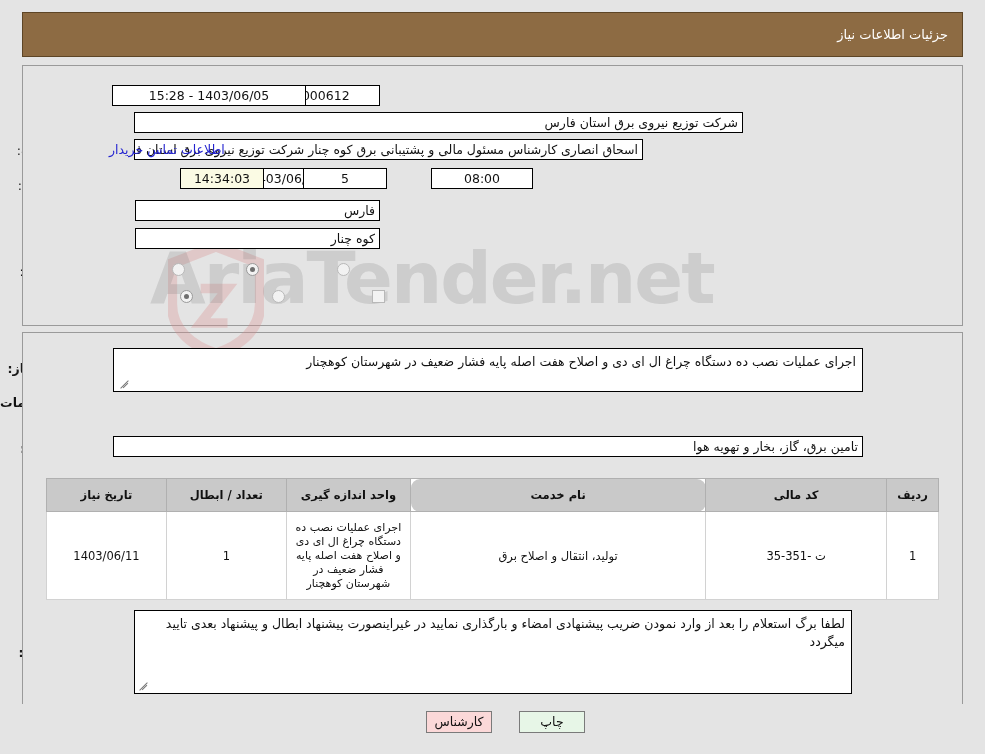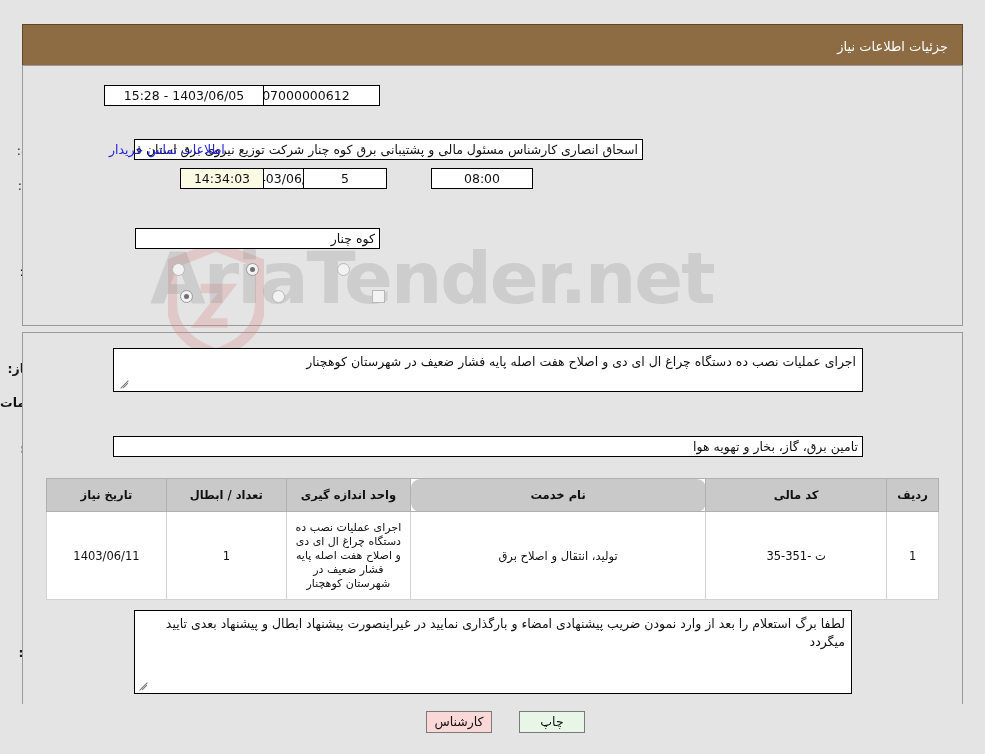--- a/index.html
+++ b/index.html
@@ -44,21 +44,21 @@
     top: 244px;
     width: 96px;
     height: 112px;
     opacity: 0.30;
   }
 
   
   .title-bar {
     position: absolute;
     left: 22px;
-    top: 24px;
+    top: 12px;
     width: 941px;
     height: 45px;
     background: #8d6b43;
     border: 1px solid #5d4526;
     box-sizing: border-box;
     z-index: 2;
   }
   .title-bar .title-text {
     color: #ffffff;
     font-size: 13px;
@@ -250,41 +250,43 @@
   <div class="title-bar">
     <span class="title-text">جزئیات اطلاعات نیاز</span>
   </div>
 
   <div class="panel" id="panel-top"></div>
 
   <div class="lbl" style="right:874px; top:89px;">شماره نیاز:</div>
   <div class="fld center" style="right:605px; top:85px; width:188px; z-index:4;">1103007000000612</div>
 
   <div class="lbl" style="right:697px; top:89px; left:auto;">تاریخ و ساعت اعلان عمومی:</div>
-  <div class="fld center ltr" style="left:104px; top:85px; width:160px; z-index:4;">15:28 - 1403/06/05</div>
+  <div class="fld center ltr" style="left:112px; top:85px; width:194px; z-index:4;">15:28 - 1403/06/05</div>
 
   <div class="lbl" style="right:862px; top:116px;">نام دستگاه خریدار:</div>
+  <div class="fld" style="right:242px; top:112px; width:609px; z-index:4;">شرکت توزیع نیروی برق استان فارس</div>
 
   <div class="lbl" style="right:853px; top:143px;">ایجاد کننده درخواست:</div>
   <div class="fld" style="right:342px; top:139px; width:509px; z-index:4;">اسحاق انصاری کارشناس مسئول مالی و پشتیبانی برق کوه چنار شرکت توزیع نیروی برق استان فارس</div>
   <a class="link" href="#" style="left:109px; top:142px;">اطلاعات تماس خریدار</a>
 
   <div class="lbl two-line" style="right:893px; top:163px; width:92px;">مهلت ارسال پاسخ: تا تاریخ:</div>
   <div class="fld center ltr" style="right:605px; top:168px; width:188px; z-index:4;">1403/06/11</div>
   <div class="lbl" style="right:562px; top:172px;">ساعت</div>
   <div class="fld center ltr" style="right:452px; top:168px; width:102px; z-index:4;">08:00</div>
 
   <div class="fld center ltr" style="left:303px; top:168px; width:84px; z-index:4;">5</div>
   <div class="lbl" style="left:275px; top:172px;">روز و</div>
   <div class="fld center ltr cream" style="left:180px; top:168px; width:84px; z-index:4;">14:34:03</div>
   <div class="lbl" style="left:83px; top:172px;">ساعت باقی مانده</div>
 
   <div class="lbl" style="right:862px; top:204px;">
   </div>
   <div class="lbl" style="right:862px; top:204px;">استان محل تحویل:</div>
+  <div class="fld" style="right:605px; top:200px; width:245px; z-index:4;">فارس</div>
 
   <div class="lbl" style="right:862px; top:232px;">شهر محل تحویل:</div>
   <div class="fld" style="right:605px; top:228px; width:245px; z-index:4;">کوه چنار</div>
 
   <div class="lbl" style="right:855px; top:264px;">طبقه بندی موضوعی:</div>
   <span class="radio" style="right:800px; top:263px; z-index:4;"></span>
   <div class="lbl" style="right:764px; top:264px;">کالا</div>
   <span class="radio sel" style="right:726px; top:263px; z-index:4;"></span>
   <div class="lbl" style="right:678px; top:264px;">خدمت</div>
   <span class="radio" style="right:635px; top:263px; z-index:4;"></span>

